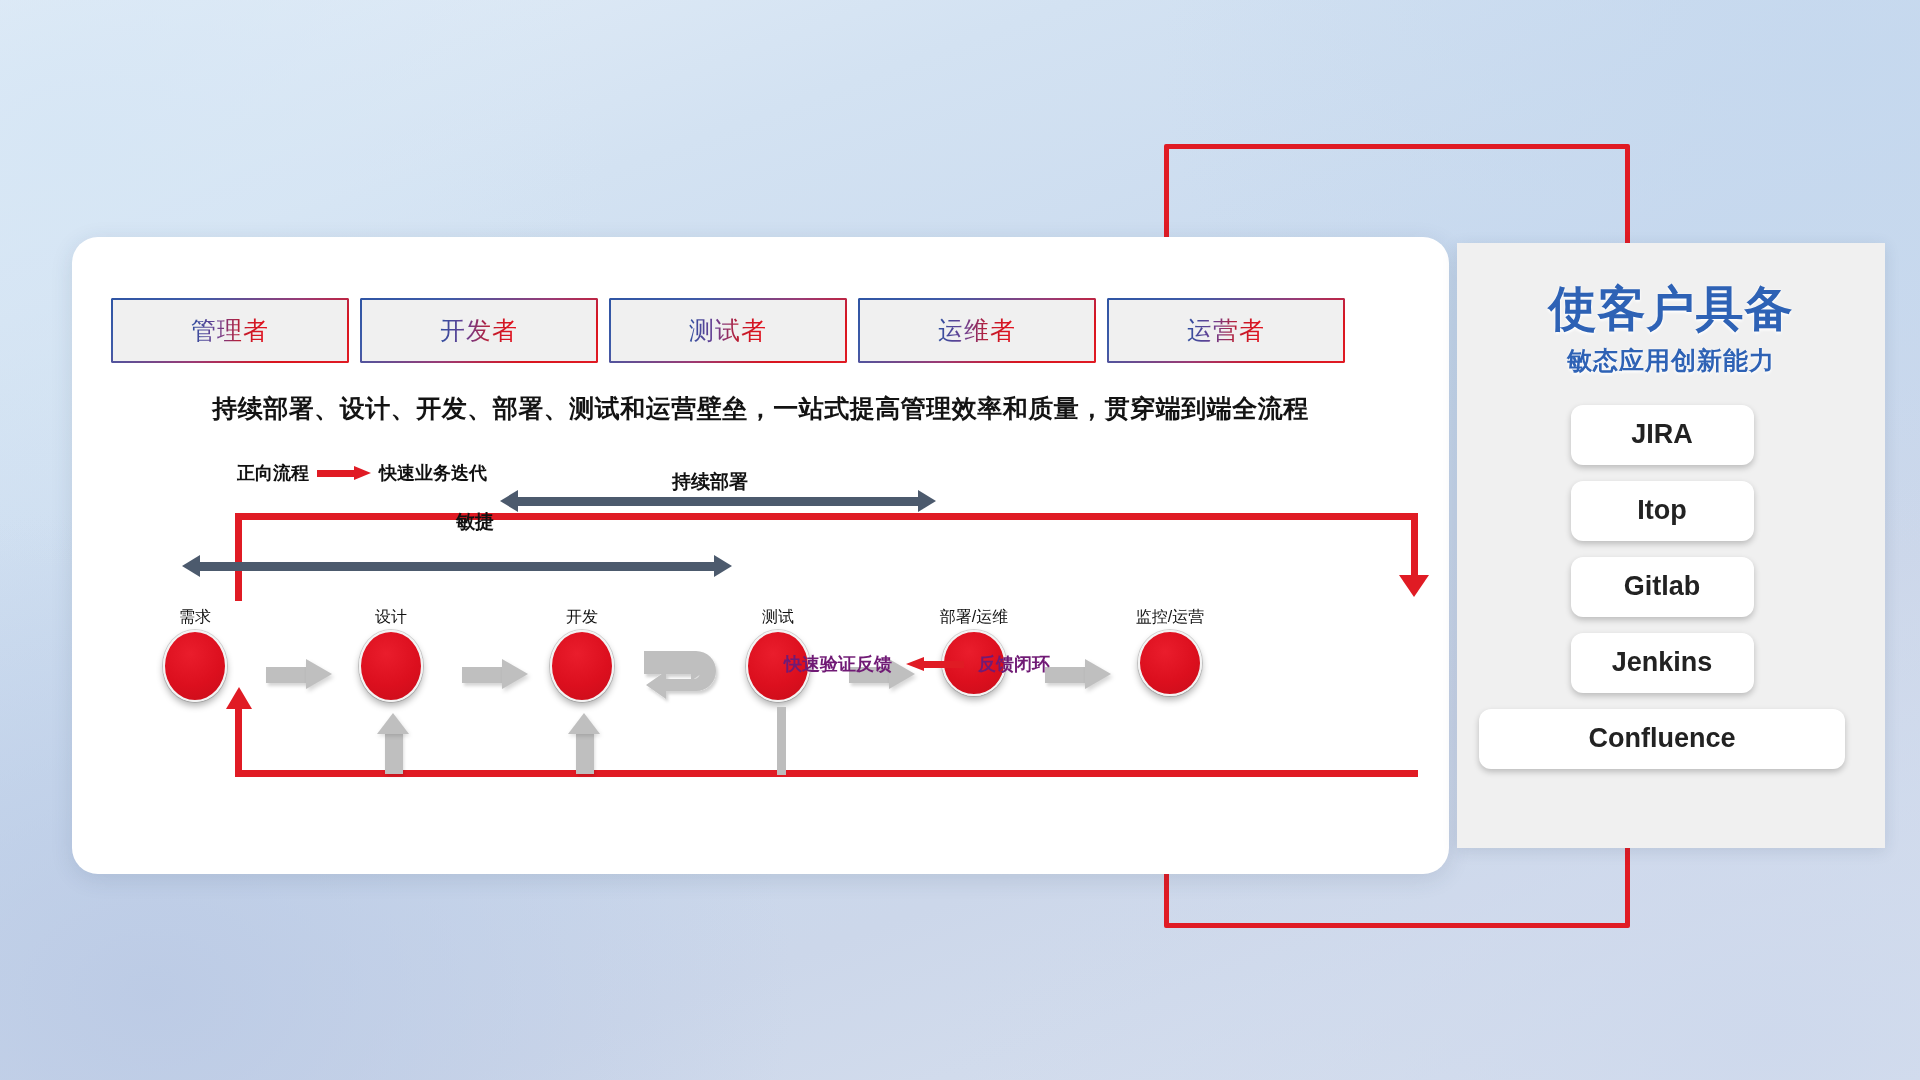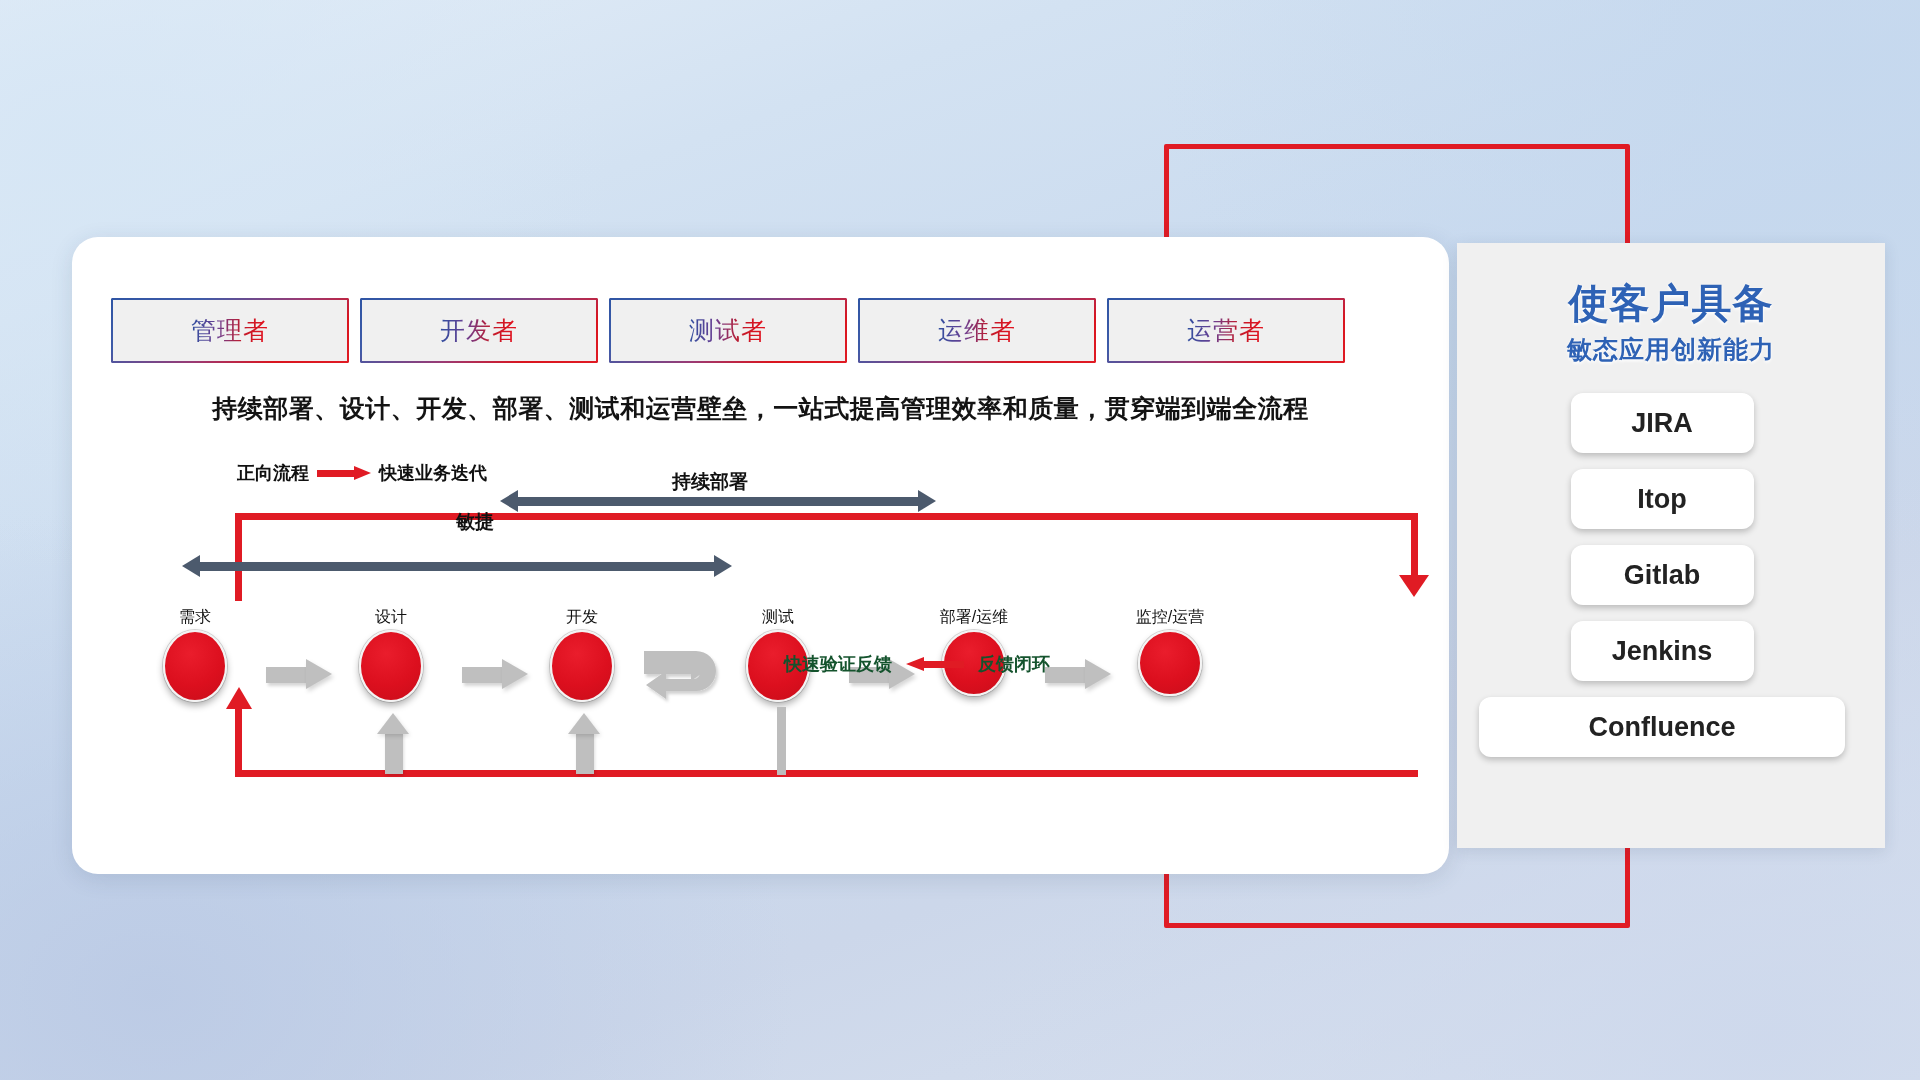--- a/index.html
+++ b/index.html
@@ -60,21 +60,21 @@
     font-size:18px; font-weight:bold; color:#101010; white-space:nowrap;
   }
   .legend-forward .arr{ display:inline-block; width:54px; height:14px; position:relative; }
   .legend-forward .arr::before{ content:""; position:absolute; left:0; top:4px; width:38px; height:7px; background:#e01b24; }
   .legend-forward .arr::after{ content:""; position:absolute; right:0; top:0; width:0; height:0;
     border-top:7px solid transparent; border-bottom:7px solid transparent; border-left:17px solid #e01b24; }
 
   
   .legend-feedback{
     position:absolute; left:712px; top:415px; display:flex; align-items:center; gap:14px;
-    font-size:18px; font-weight:bold; color:#14532d; white-space:nowrap;
+    font-size:18px; font-weight:bold; color:#701a75; white-space:nowrap;
   }
   .legend-feedback .arr{ display:inline-block; width:58px; height:14px; position:relative; }
   .legend-feedback .arr::before{ content:""; position:absolute; right:0; top:4px; width:40px; height:7px; background:#e01b24; }
   .legend-feedback .arr::after{ content:""; position:absolute; left:0; top:0; width:0; height:0;
     border-top:7px solid transparent; border-bottom:7px solid transparent; border-right:18px solid #e01b24; }
 
   
   .span-arrow{ position:absolute; height:22px; }
   .span-arrow .bar{ position:absolute; left:16px; right:16px; top:7px; height:9px; background:#4c5a6d; }
   .span-arrow .h-l,.span-arrow .h-r{ position:absolute; top:0; width:0; height:0;
@@ -124,21 +124,21 @@
     filter:drop-shadow(1px 2px 2px rgba(0,0,0,0.14)); }
   .riser-plain{ position:absolute; width:9px; background:#bdbdbd; }
 
   
   .right-panel{
     position:absolute; left:1457px; top:243px; width:428px; height:605px;
     background:#f0f0f0; box-shadow:0 3px 14px rgba(40,60,95,0.13); z-index:5;
   }
   .rp-title{ padding-top:32px; text-align:center; }
   .rp-line{
-    font-size:40px; font-weight:bold; color:#2e62b5; line-height:1.42;
+    font-size:48px; font-weight:bold; color:#2e62b5; line-height:1.42;
     text-shadow:0 2px 3px rgba(255,255,255,0.95), 0 0 2px rgba(255,255,255,0.9);
     letter-spacing:1px;
   }
   .rp-line.l2{ font-size:25px; }
   .tools{ display:flex; flex-wrap:wrap; gap:16px 18px; padding:26px 40px 0 22px; justify-content:center; }
   .tool{
     background:#fff; border-radius:12px; height:60px; display:flex; align-items:center; justify-content:center;
     font-size:27px; font-weight:bold; color:#222; box-shadow:0 3px 6px rgba(0,0,0,0.22);
     width:183px;
   }

